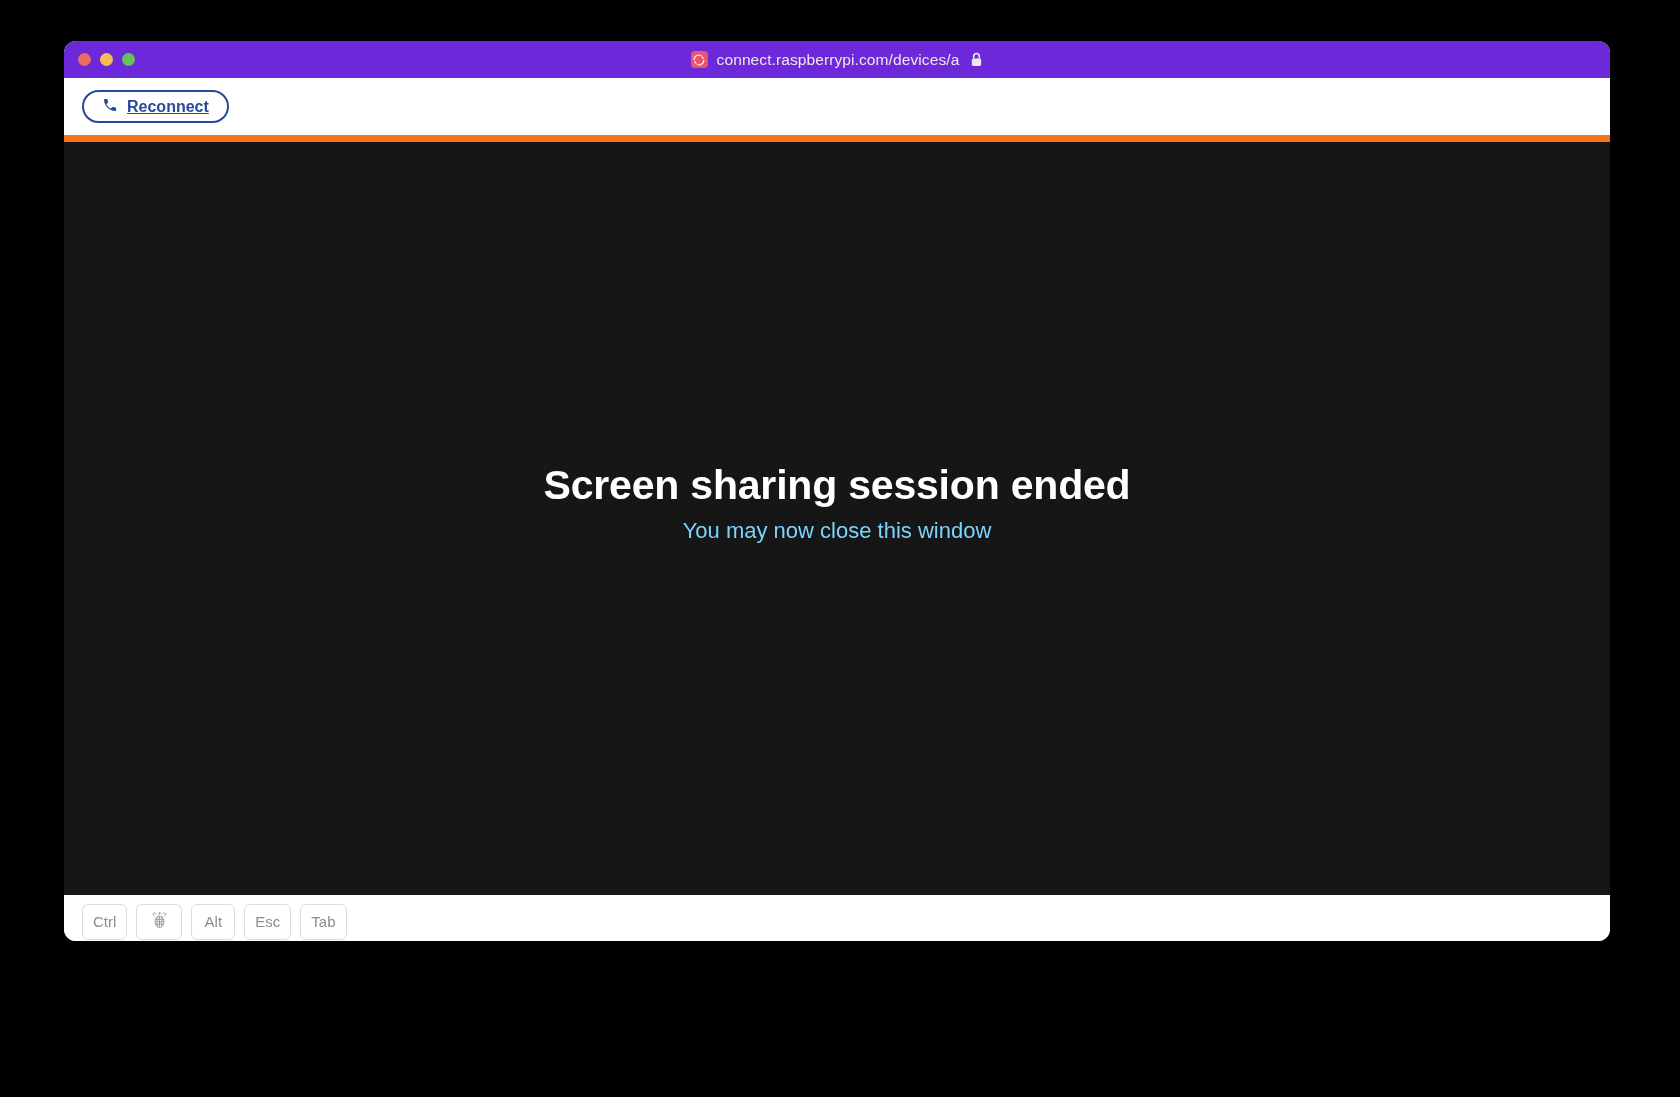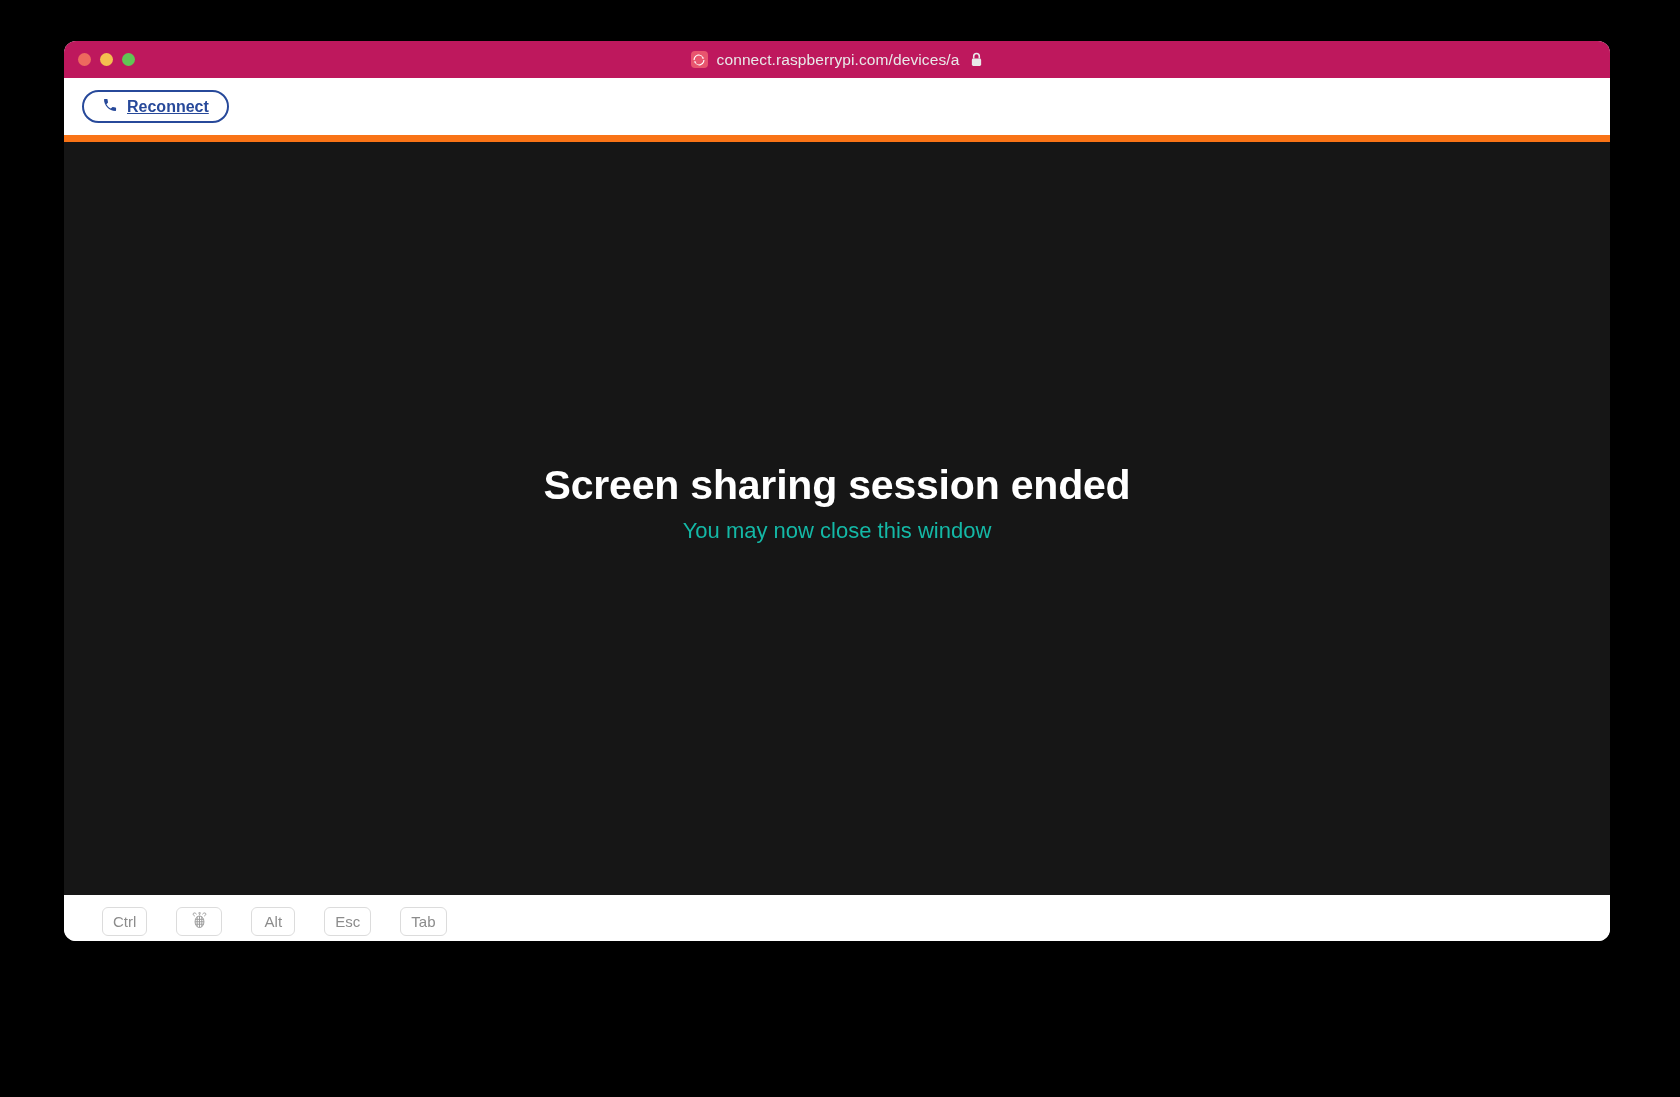--- a/index.html
+++ b/index.html
@@ -29,21 +29,21 @@
     border-radius: 12px;
     overflow: hidden;
     background: #ffffff;
     box-shadow: 0 6px 28px rgba(0,0,0,0.65);
   }
 
   
   .titlebar {
     position: relative;
     height: 37px;
-    background: #be185d;
+    background: #6d28d9;
     display: flex;
     align-items: center;
     justify-content: center;
   }
   .traffic {
     position: absolute;
     left: 14px;
     top: 0;
     height: 37px;
     display: flex;
@@ -154,21 +154,21 @@
   }
   .msg-title {
     color: #ffffff;
     font-size: 41px;
     font-weight: bold;
     letter-spacing: -0.2px;
     margin: 16px 0 10px 0;
     line-height: 1.1;
   }
   .msg-sub {
-    color: #14b8a6;
+    color: #7dd3fc;
     font-size: 22px;
     margin: 8px;
     line-height: 1.2;
   }
   .msg-block {
     text-align: center;
     margin-top: -38px;
   }
 
   
@@ -176,34 +176,33 @@
     height: 53px;
     background: #ffffff;
     display: flex;
     align-items: center;
     gap: 9px;
     padding: 0 18px;
     box-sizing: border-box;
   }
   .key {
     min-width: 44px;
-    height: 29px;
+    height: 36px;
     padding: 0 10px;
     border: 1px solid #dcdcdc;
     border-radius: 6px;
     background: #ffffff;
     color: #8c8c8c;
     font-size: 15px;
     font-family: "Liberation Sans", sans-serif;
     display: inline-flex;
     align-items: center;
     justify-content: center;
     cursor: pointer;
     box-sizing: border-box;
-    margin-left: 20px;
   }
   .key.icon-key { min-width: 46px; }
 </style>
 </head>
 <body>
 
 <div id="screen">
 
   <div class="window">
 

